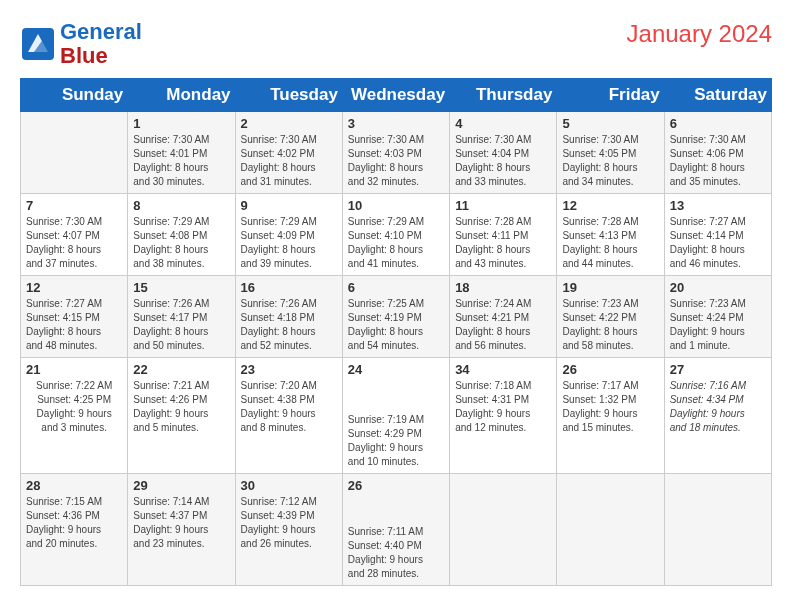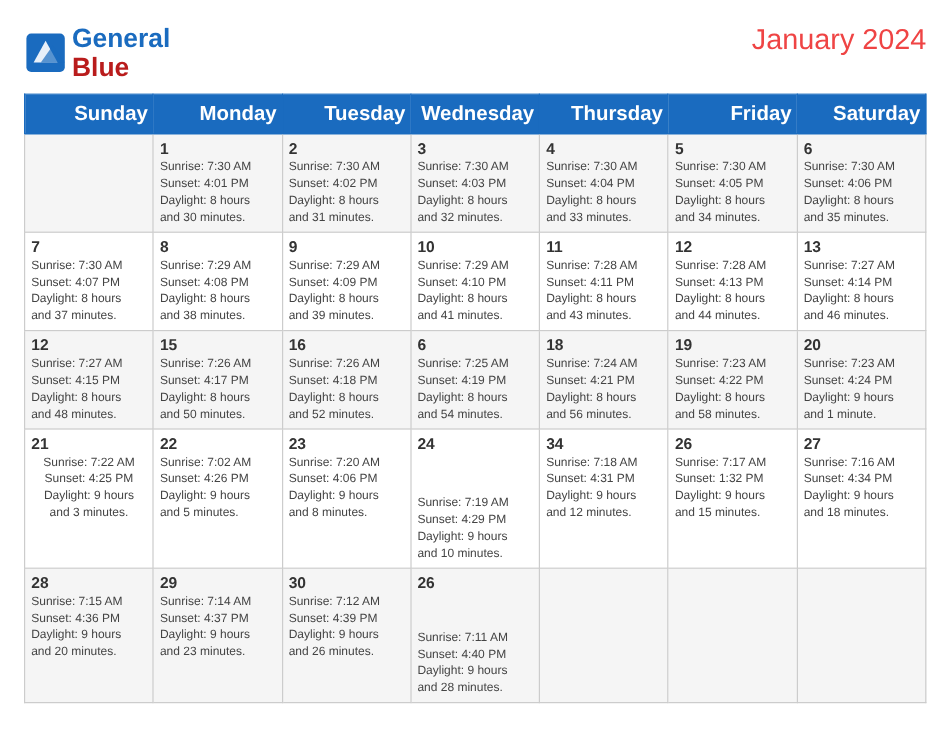--- a/index.html
+++ b/index.html
@@ -270,29 +270,29 @@
       <tr>
         <td>
           <div class="day-number">21</div>
           <div class="cell-content" style="white-space: pre-line; text-align: center;">Sunrise: 7:22 AM
 Sunset: 4:25 PM
 Daylight: 9 hours
 and 3 minutes.</div>
         </td>
         <td>
           <div class="day-number">22</div>
-          <div class="cell-content" style="white-space: pre-line;">Sunrise: 7:02 AM
+          <div class="cell-content" style="white-space: pre-line;">Sunrise: 7:21 AM
 Sunset: 4:26 PM
 Daylight: 9 hours
 and 5 minutes.</div>
         </td>
         <td>
           <div class="day-number">23</div>
           <div class="cell-content" style="white-space: pre-line;">Sunrise: 7:20 AM
-Sunset: 4:06 PM
+Sunset: 4:38 PM
 Daylight: 9 hours
 and 8 minutes.</div>
         </td>
         <td>
           <div class="day-number">24</div>
           <div class="cell-content" style="white-space: pre-line; margin-top: 36px;">Sunrise: 7:19 AM
 Sunset: 4:29 PM
 Daylight: 9 hours
 and 10 minutes.</div>
         </td>
@@ -305,21 +305,21 @@
         </td>
         <td>
           <div class="day-number">26</div>
           <div class="cell-content" style="white-space: pre-line;">Sunrise: 7:17 AM
 Sunset: 1:32 PM
 Daylight: 9 hours
 and 15 minutes.</div>
         </td>
         <td>
           <div class="day-number">27</div>
-          <div class="cell-content" style="white-space: pre-line;">Sunrise: 7:16 AM
+          <div class="cell-content" style="white-space: pre-line; font-style: italic;">Sunrise: 7:16 AM
 Sunset: 4:34 PM
 Daylight: 9 hours
 and 18 minutes.</div>
         </td>
       </tr>
       <tr>
         <td>
           <div class="day-number">28</div>
           <div class="cell-content" style="white-space: pre-line;">Sunrise: 7:15 AM
 Sunset: 4:36 PM

